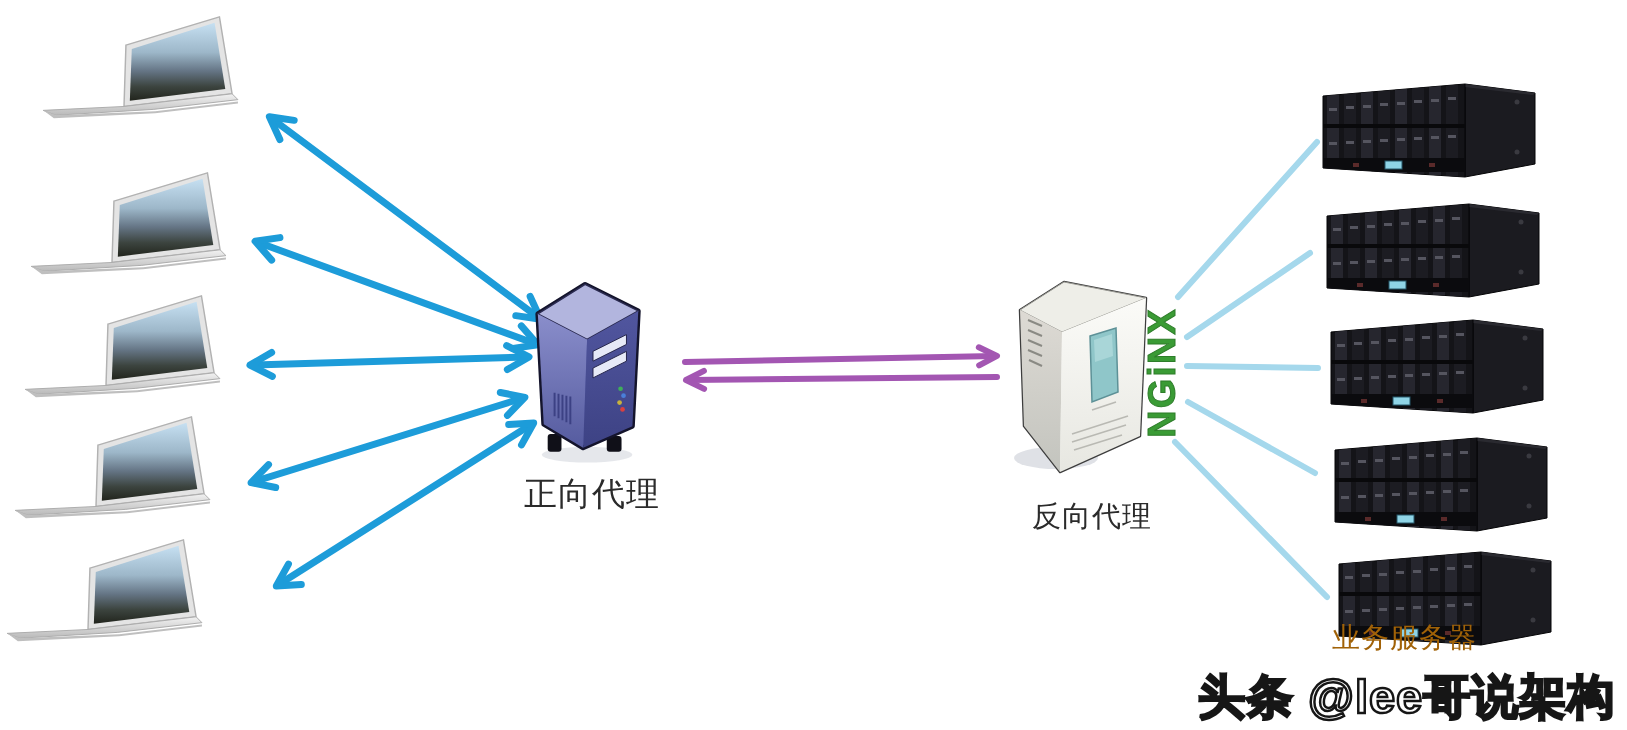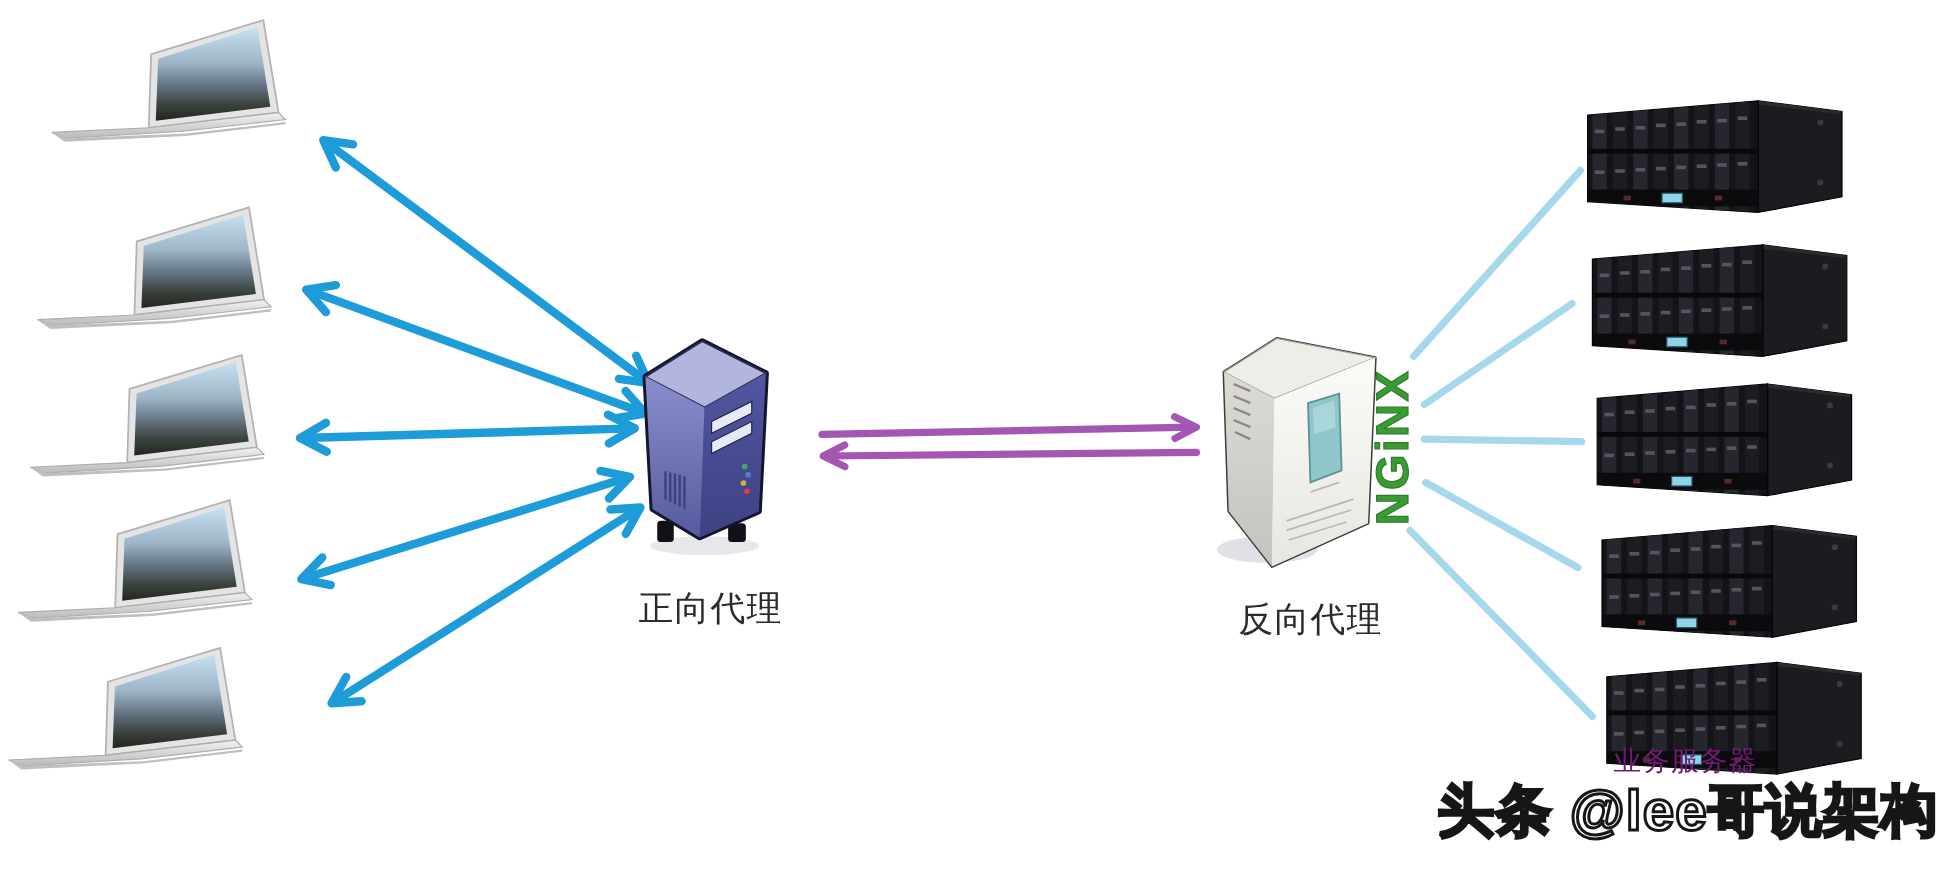--- a/index.html
+++ b/index.html
@@ -14,37 +14,37 @@
   .node{position:absolute;z-index:2;}
   .diagram-label{
     position:absolute;z-index:3;
     color:#2b2b2b;
     font-weight:500;
     text-align:center;
     white-space:nowrap;
     letter-spacing:1px;
   }
   .label-clients{left:40px;top:651px;width:155px;font-size:34px;}
-  .label-forward{left:512px;top:488px;width:160px;font-size:29px;}
+  .label-forward{left:512px;top:472px;width:160px;font-size:33px;}
   .label-reverse{left:1012px;top:497px;width:160px;font-size:29px;}
-  .label-backend{left:1302px;top:619px;width:205px;font-size:23px;color:#701a75;}
+  .label-backend{left:1302px;top:619px;width:205px;font-size:28px;color:#a16207;}
   .nginx-text{
     position:absolute;left:1134px;top:296px;width:56px;height:152px;
     z-index:4;display:flex;align-items:center;justify-content:center;
   }
   .nginx-text span{
     transform:rotate(-90deg);
     white-space:nowrap;
     font-size:38px;font-weight:bold;
     color:#3a9b35;
     -webkit-text-stroke:1px #2e7d2a;
     letter-spacing:2px;
   }
   .watermark{
-    position:absolute;left:1198px;top:645px;z-index:6;
+    position:absolute;left:1198px;top:666px;z-index:6;
     font-size:47px;font-weight:bold;white-space:nowrap;
     color:#ffffff;
     -webkit-text-stroke:2.5px #161616;
     text-shadow:0 0 1px #161616;
     letter-spacing:1px;
   }
   .hidden-defs{position:absolute;width:0;height:0;overflow:hidden;}
 </style>
 </head>
 <body>

